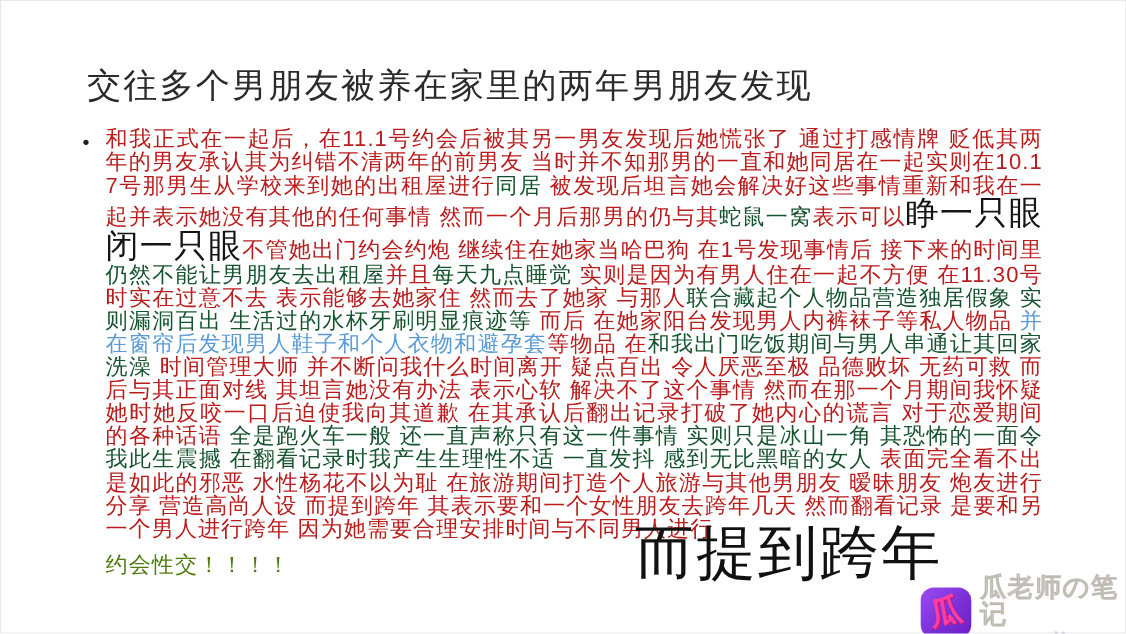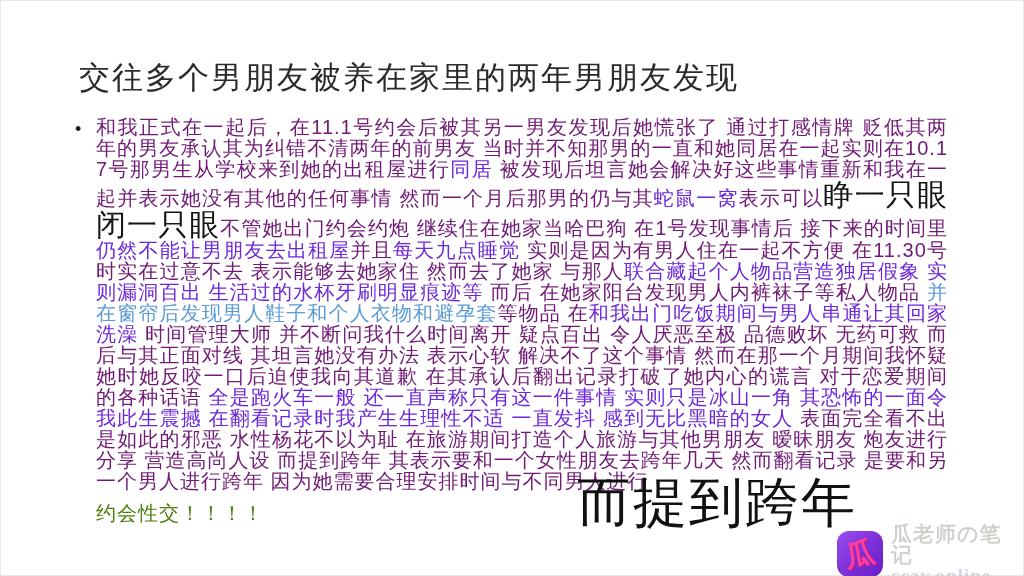--- a/index.html
+++ b/index.html
@@ -21,22 +21,22 @@
     position:absolute;left:74px;top:118px;
     font-size:18px;color:#1f1f1f;
   }
 
   .para{
     position:absolute;left:95px;top:116px;width:852px;
     font-size:20px;line-height:21px;letter-spacing:1px;
     color:#1f1f1f;text-align:justify;
     word-break:break-all;
   }
-  .seg{color:#701a75;}
-  .seg-red{color:#6d28d9;}
+  .seg{color:#b91c1c;}
+  .seg-red{color:#14532d;}
   .seg-blue{color:#5b9bd5;}
   .seg-big{font-size:30px;line-height:30px;color:#141414;}
 
   .closing-line{
     position:absolute;left:95px;top:499px;
     font-size:20px;letter-spacing:1px;color:#4d7c0f;
   }
 
   .stamp{
     position:absolute;left:576px;top:466px;
@@ -55,21 +55,21 @@
     flex:0 0 auto;
   }
   .wm-icon span{
     font-size:30px;font-weight:bold;color:#ff3da0;
     transform:rotate(-10deg);
     text-shadow:1px 1px 0 #c4157c;
     line-height:1;
   }
   .wm-text{display:flex;flex-direction:column;line-height:1;}
   .wm-line1{
-    font-size:21px;font-weight:normal;letter-spacing:1px;
+    font-size:24px;font-weight:bold;letter-spacing:1px;
     color:rgba(186,180,168,0.55);
     -webkit-text-stroke:0.5px rgba(150,145,135,0.4);
   }
   .wm-line2{
     font-size:19px;font-weight:bold;letter-spacing:1px;
     font-family:"Liberation Serif","DejaVu Serif",serif;
     color:rgba(182,188,205,0.6);
     margin-top:1px;
   }
 </style>

